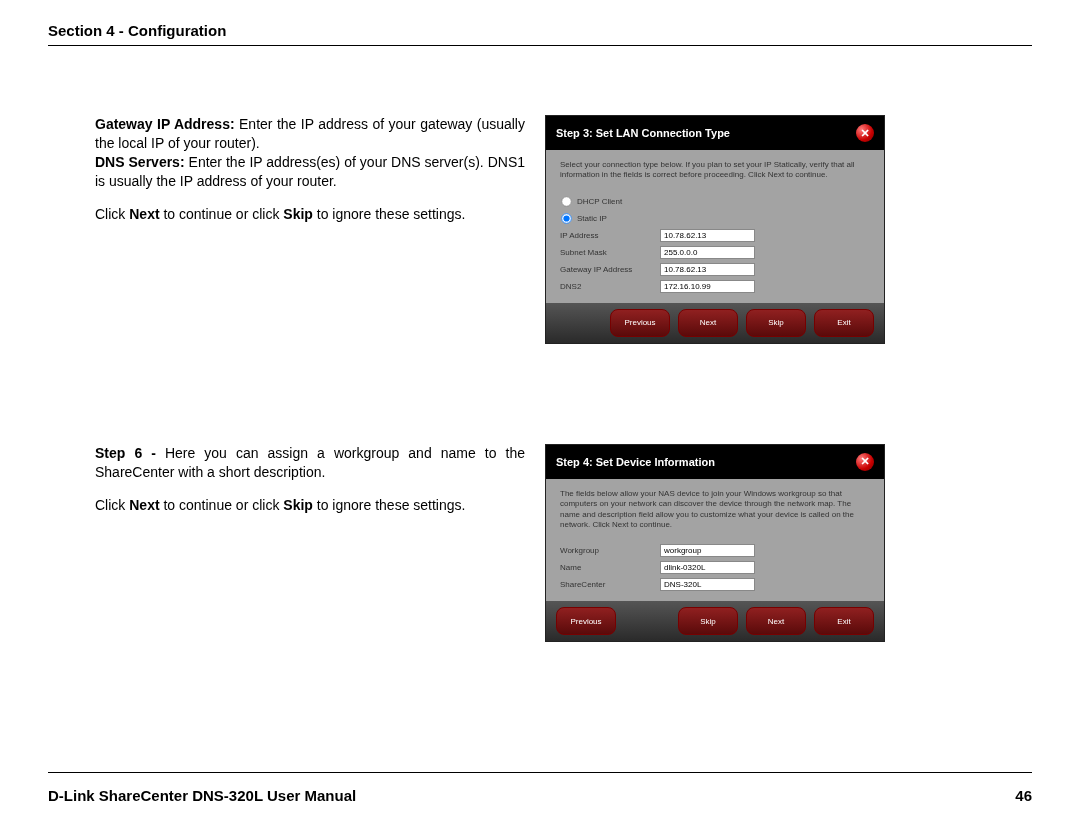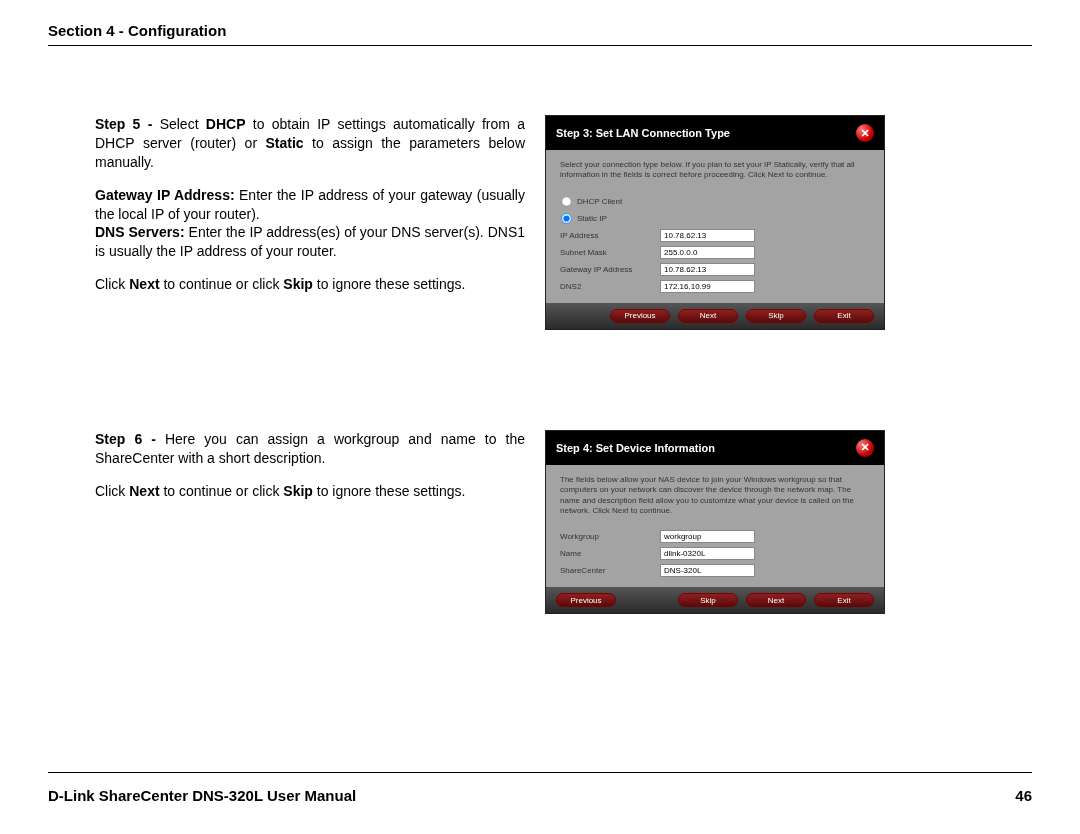--- a/index.html
+++ b/index.html
@@ -103,21 +103,21 @@
     background: linear-gradient(#555, #2a2a2a);
     padding: 6px 10px;
     display: flex;
     justify-content: flex-end;
     gap: 8px;
   }
   .dlg-buttons.left-start { justify-content: space-between; }
   .dlg-buttons .spacer { flex: 1; }
   .btn {
     min-width: 60px;
-    height: 14px;
+    height: 28px;
     border-radius: 8px;
     border: 1px solid #700;
     background: linear-gradient(#902020, #5a0a0a);
     color: #fff;
     font-size: 8px;
     display: flex;
     align-items: center;
     justify-content: center;
     cursor: pointer;
   }
@@ -127,23 +127,20 @@
 <body>
 
 <div class="page-header">
   <span>Section 4 - Configuration</span>
 </div>
 
 <div class="content">
 
   <div class="step-block">
     <div class="text-col">
-      <p>
-        <b><span>Step 5 - </span></b><span>Select </span><b><span>DHCP</span></b><span> to obtain IP settings automatically from a DHCP server (router) or </span><b><span>Static</span></b><span> to assign the parameters below manually.</span>
-      </p>
       <p class="tight"><b><span>Gateway IP Address:</span></b><span> Enter the IP address of your gateway (usually the local IP of your router).</span></p>
       <p><b><span>DNS Servers:</span></b><span> Enter the IP address(es) of your DNS server(s). DNS1 is usually the IP address of your router.</span></p>
       <p><span>Click </span><b><span>Next</span></b><span> to continue or click </span><b><span>Skip</span></b><span> to ignore these settings.</span></p>
     </div>
 
     <div class="dialog">
       <div class="dlg-head">
         <span>Step 3: Set LAN Connection Type</span>
         <div class="close-btn">✕</div>
       </div>

